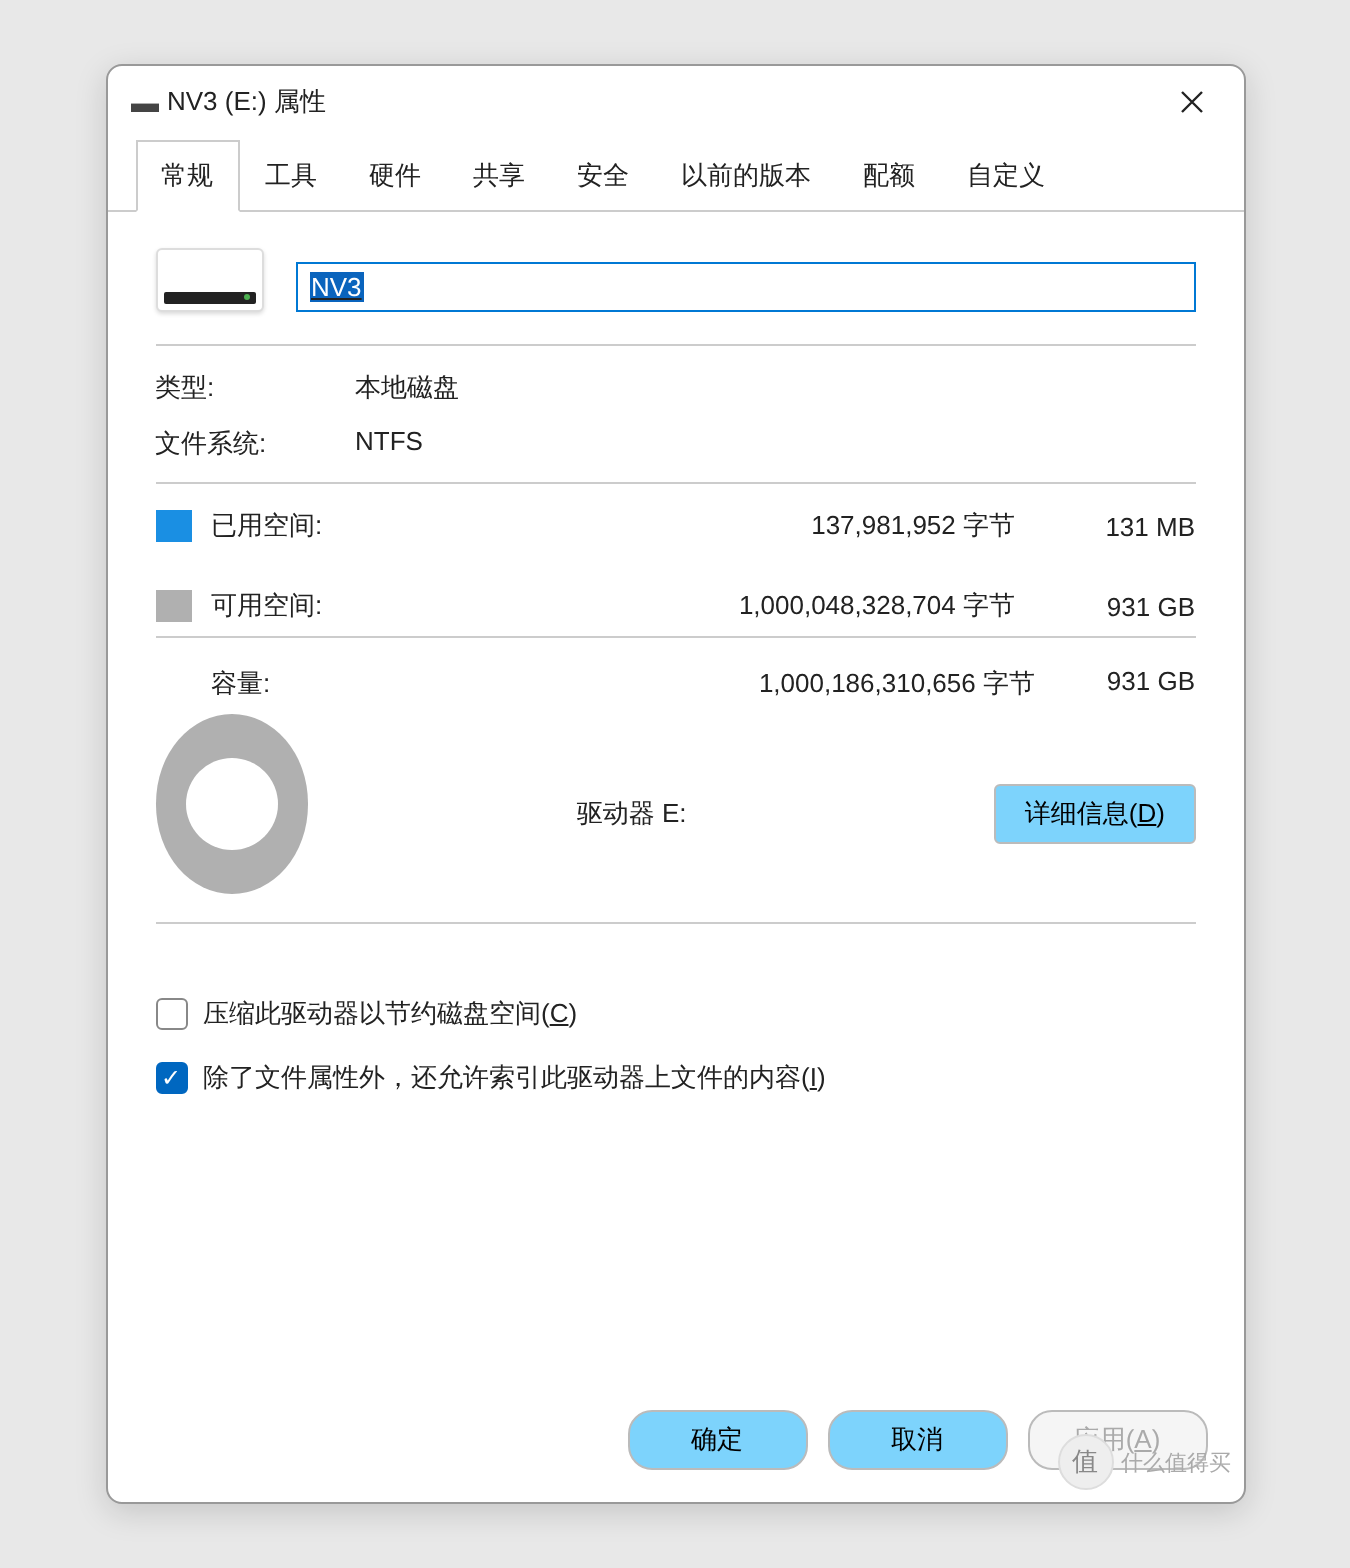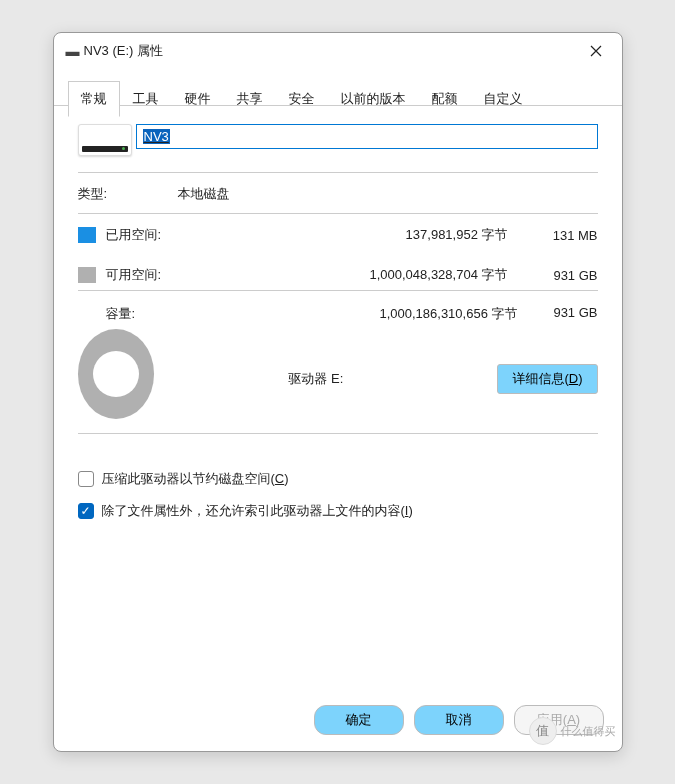--- a/index.html
+++ b/index.html
@@ -7,24 +7,24 @@
   .window {
     width: 570px; height: 720px; background: #fff; border: 1px solid #999; border-radius: 8px;
     display: flex; flex-direction: column; box-shadow: 0 4px 16px rgba(0,0,0,0.15);
     position: relative;
   }
   .titlebar { display: flex; align-items: center; height: 36px; padding: 0 6px 0 12px; }
   .titlebar .dash { font-size: 14px; color: #444; margin-right: 6px; letter-spacing:-2px;}
   .titlebar .title { font-size: 13px; color: #222; flex: 1; }
   .titlebar .close { width: 40px; height: 30px; display: flex; align-items: center; justify-content: center; font-size: 14px; cursor: pointer; }
   .tabs { display: flex; padding: 0 14px; border-bottom: 1px solid #ccc; font-size: 13px; }
-  .tab { padding: 8px 12px; cursor: pointer; color: #222; border: 1px solid transparent; border-bottom: none; position: relative; top: 12px; }
+  .tab { padding: 8px 12px; cursor: pointer; color: #222; border: 1px solid transparent; border-bottom: none; position: relative; top: 1px; }
   .tab.active { border-color: #ccc; background: #fff; border-bottom: 1px solid #fff; }
   .content { flex: 1; padding: 18px 24px 10px 24px; font-size: 13px; color: #222; overflow: hidden; }
-  .row-top { display: flex; align-items: flex-start; gap: 4px; margin-bottom: 16px; text-decoration: underline; }
+  .row-top { display: flex; align-items: flex-end; gap: 16px; margin-bottom: 16px; text-decoration: underline; }
   .drive-icon { width: 54px; height: 32px; background: #fff; border-radius: 3px; border:1px solid #ddd; position: relative; box-shadow: 0 1px 2px rgba(0,0,0,0.15); }
   .drive-icon::after { content:""; position:absolute; bottom:3px; left:3px; right:3px; height:6px; background:#222; border-radius:1px; }
   .drive-icon::before { content:""; position:absolute; bottom:5px; right:6px; width:3px; height:3px; background:#4caf50; border-radius:50%; z-index:2;}
   .name-input { flex:1; border:1px solid #0078d4; padding:4px 6px; font-size:13px; }
   .name-input .sel { background:#0a64bd; color:#fff; padding:0 1px;}
   hr.sep { border:none; border-top:1px solid #ccc; margin: 4px 0 12px 0; }
   .kv { display:flex; margin-bottom:10px; }
   .kv .k { width: 100px; }
   .space-grid { display:grid; grid-template-columns: 18px 100px 1fr 80px; gap: 22px 10px; align-items:center; margin-bottom:6px;}
   .sw { width:18px; height:16px; }
@@ -79,20 +79,24 @@
     <div class="row-top">
       <div class="drive-icon"></div>
       <div class="name-input"><span class="sel">NV3</span></div>
     </div>
     <hr class="sep">
 
     <div class="kv">
         <div class="k">类型:</div>
         <div>本地磁盘</div>
       </div>
+    <div class="kv">
+        <div class="k">文件系统:</div>
+        <div>NTFS</div>
+      </div>
 
     <hr class="sep">
 
     <div class="space-grid">
       <div class="sw used"></div>
       <div>已用空间:</div>
       <div class="num">137,981,952 字节</div>
       <div class="sizecol">131 MB</div>
 
       <div class="sw free"></div>

